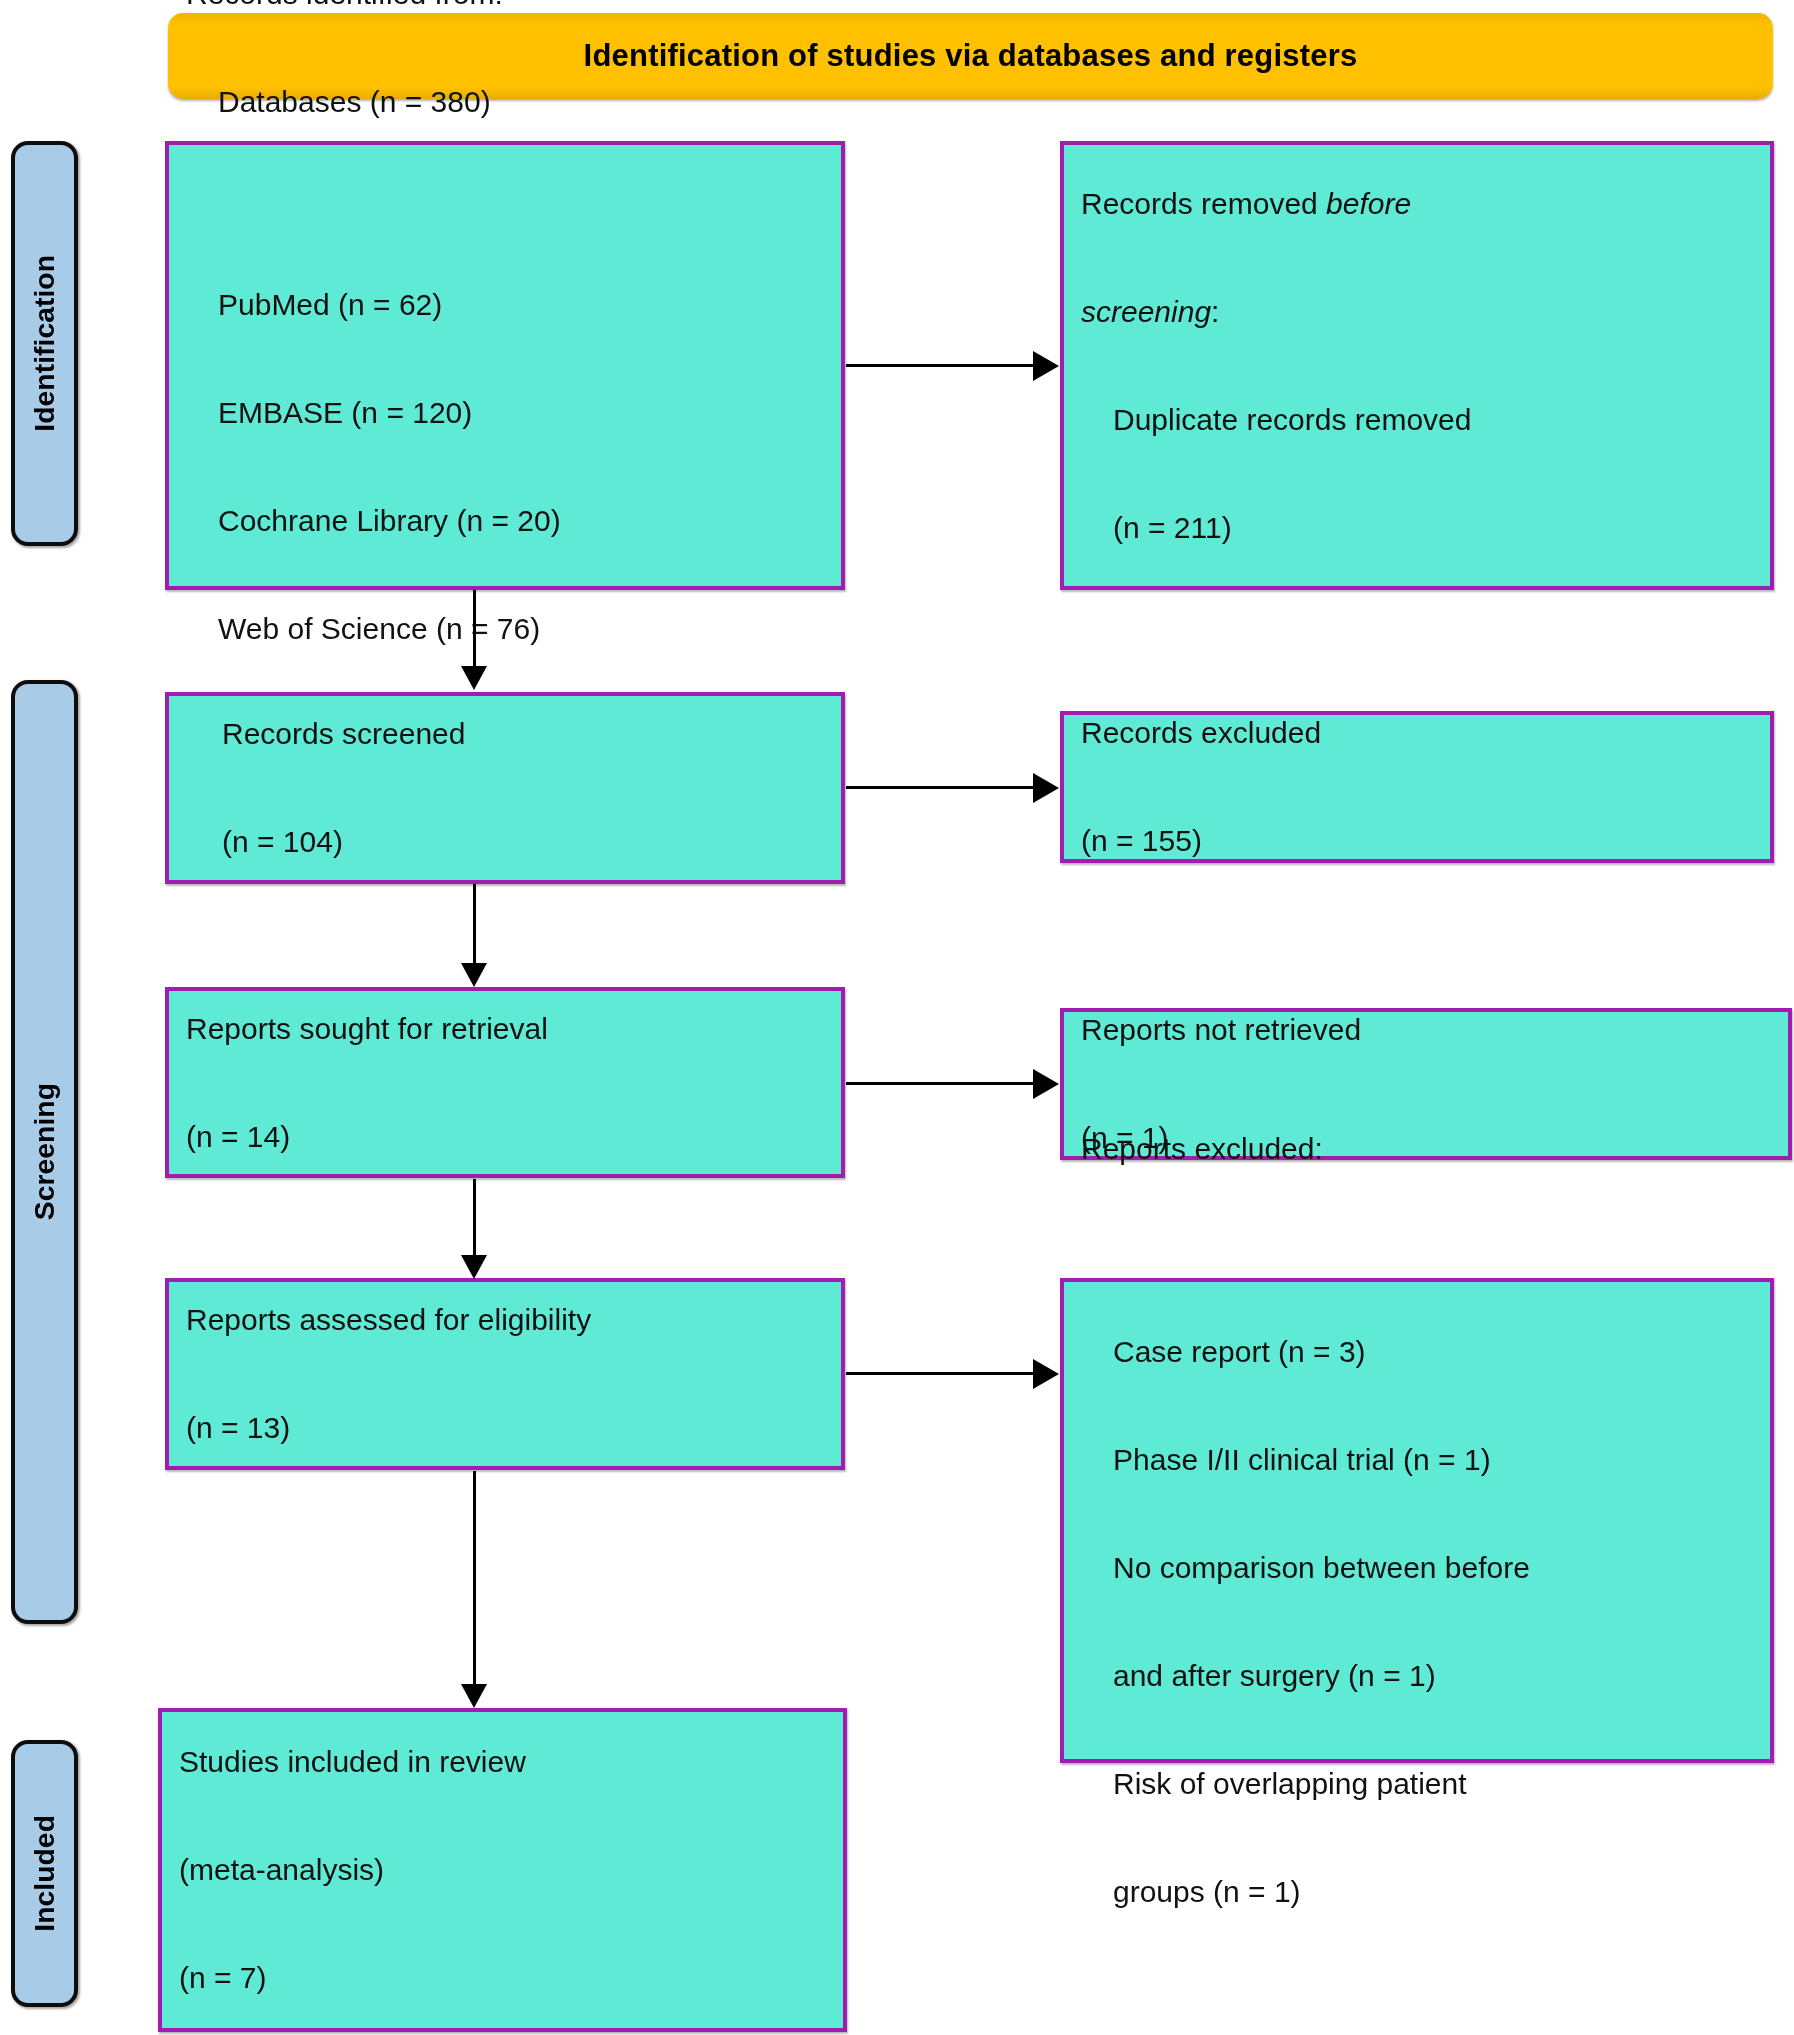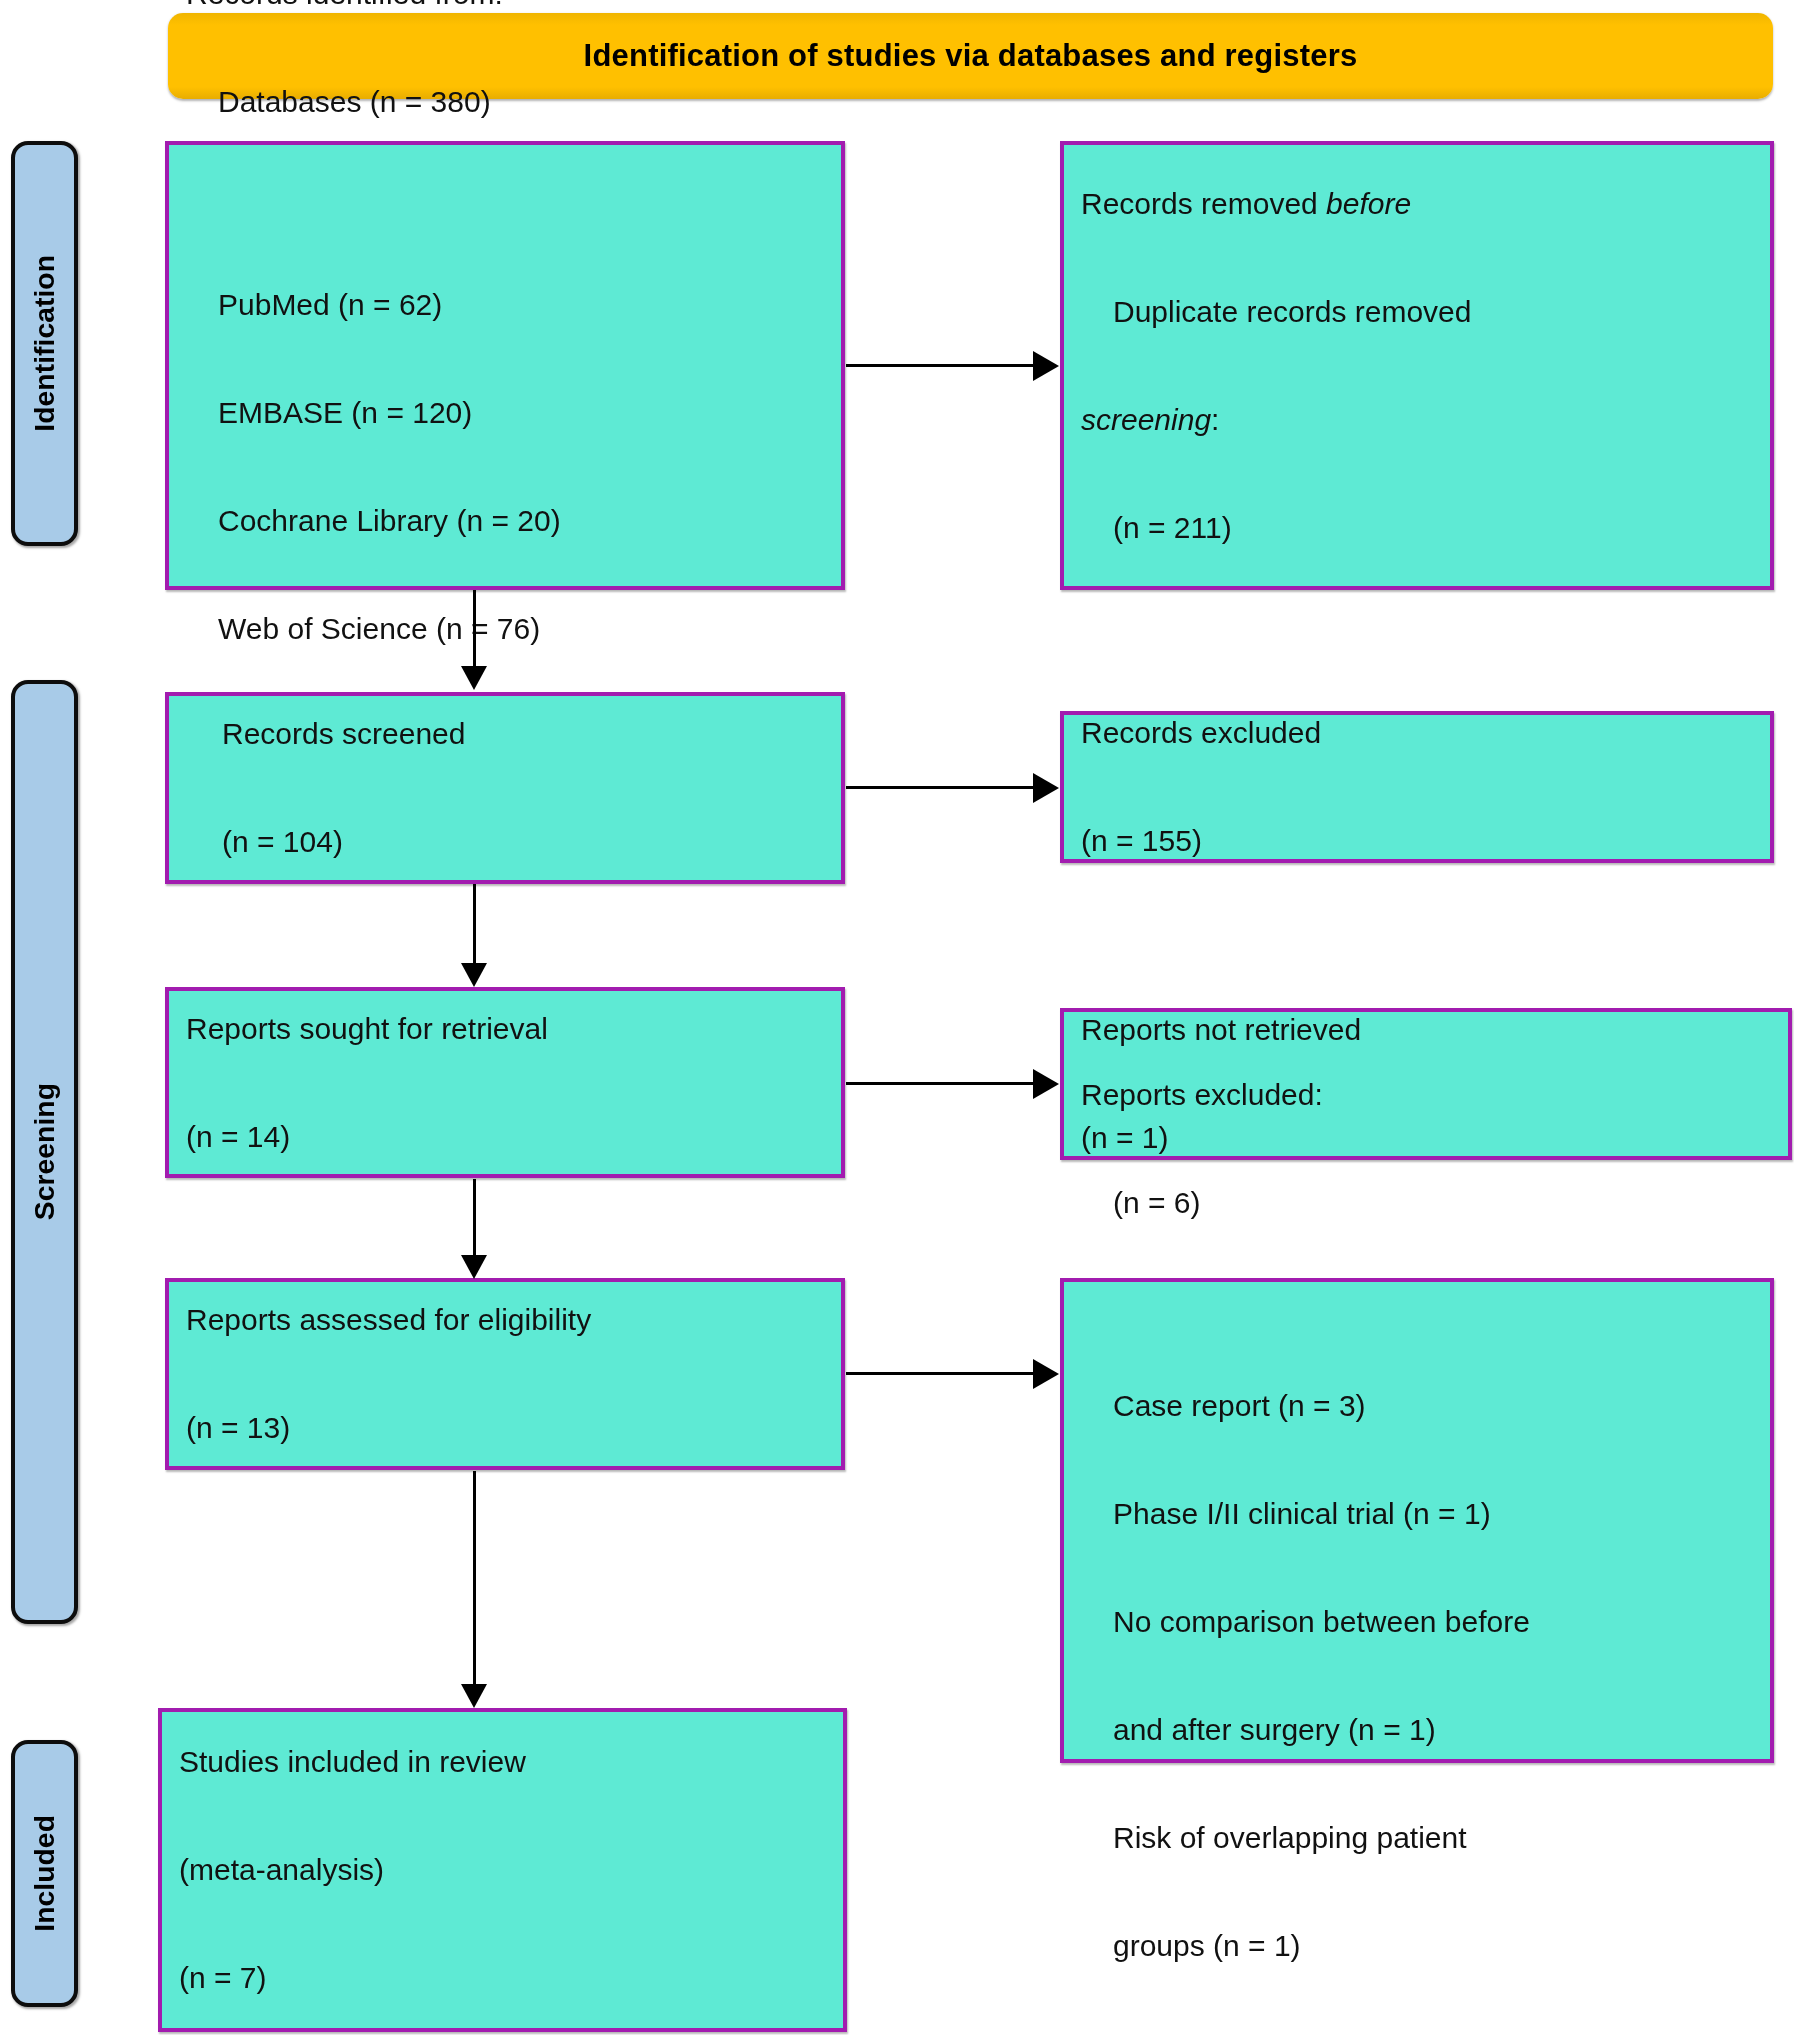--- a/index.html
+++ b/index.html
@@ -153,22 +153,22 @@
       <span class="ln indent">EMBASE (n = 120)</span>
       <span class="ln indent">Cochrane Library (n = 20)</span>
       <span class="ln indent">Web of Science (n = 76)</span>
       <span class="ln indent">Scopus (n = 102)</span>
     </div>
   </div>
 
   <div class="flow-box" id="box-removed">
     <div class="box-text">
       <span class="ln"><span>Records removed </span><em>before</em></span>
+      <span class="ln"><em>screening</em><span>:</span></span>
       <span class="ln indent">Duplicate records removed</span>
-      <span class="ln"><em>screening</em><span>:</span></span>
       <span class="ln indent">(n = 211)</span>
     </div>
   </div>
 
   <div class="flow-box" id="box-screened">
     <div class="box-text">
       <span class="ln">Records screened</span>
       <span class="ln">(n = 104)</span>
     </div>
   </div>
@@ -197,21 +197,20 @@
   <div class="flow-box" id="box-assessed">
     <div class="box-text">
       <span class="ln">Reports assessed for eligibility</span>
       <span class="ln">(n = 13)</span>
     </div>
   </div>
 
   <div class="flow-box" id="box-repexcl">
     <div class="box-text">
       <span class="ln">Reports excluded:</span>
-      <span class="ln indent">(n = 6)</span>
       <span class="gap"></span>
       <span class="ln indent">Case report (n = 3)</span>
       <span class="ln indent">Phase I/II clinical trial (n = 1)</span>
       <span class="ln indent">No comparison between before</span>
       <span class="ln indent">and after surgery (n = 1)</span>
       <span class="ln indent">Risk of overlapping patient</span>
       <span class="ln indent">groups (n = 1)</span>
     </div>
   </div>
 

